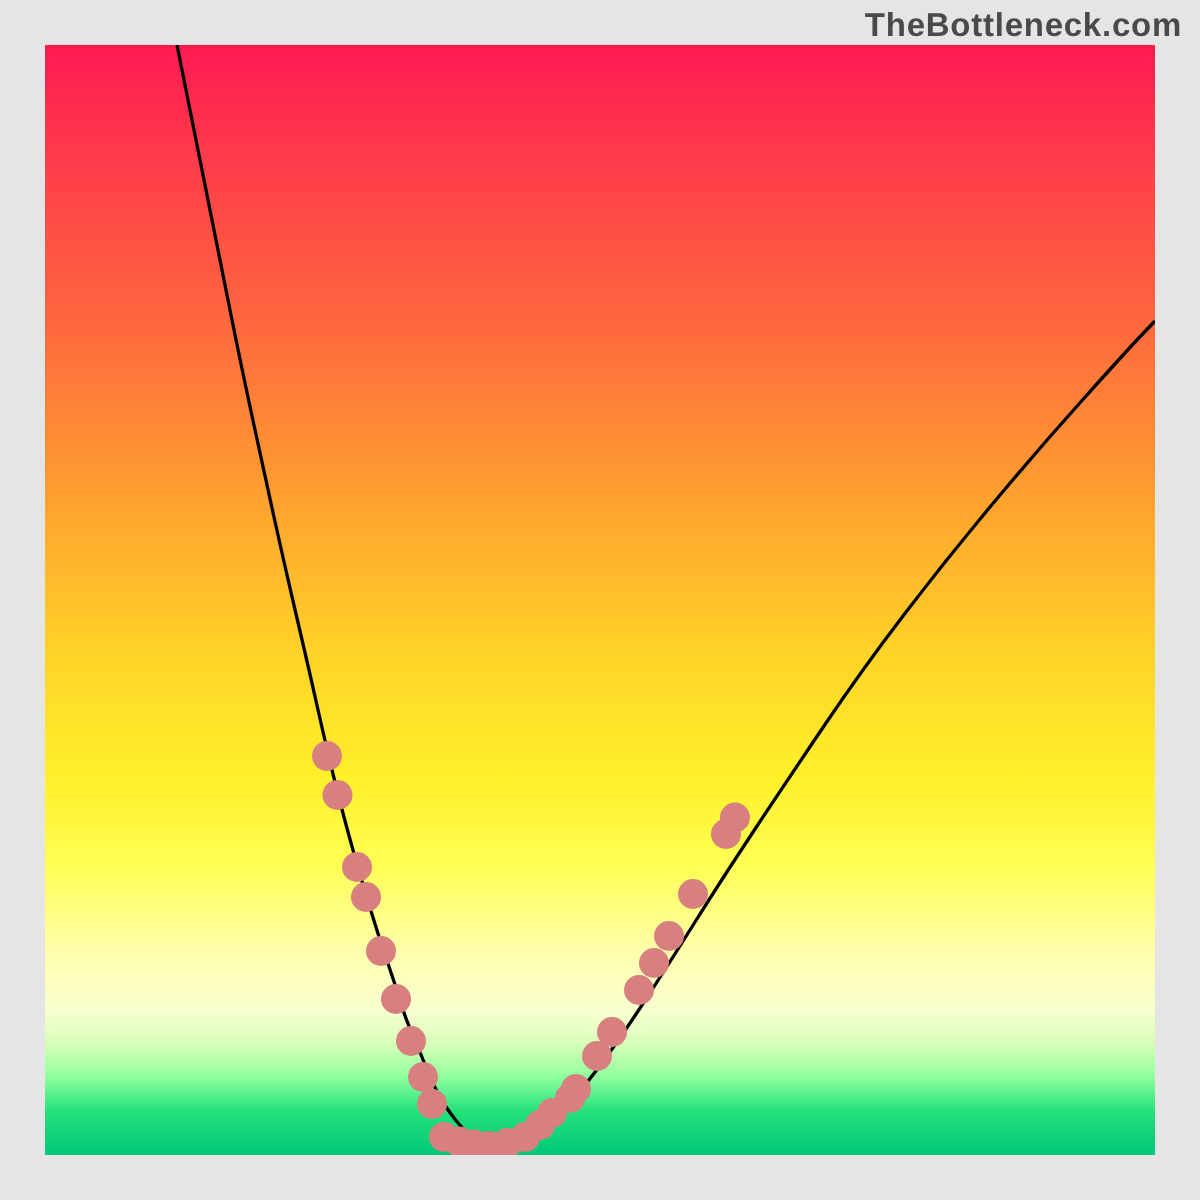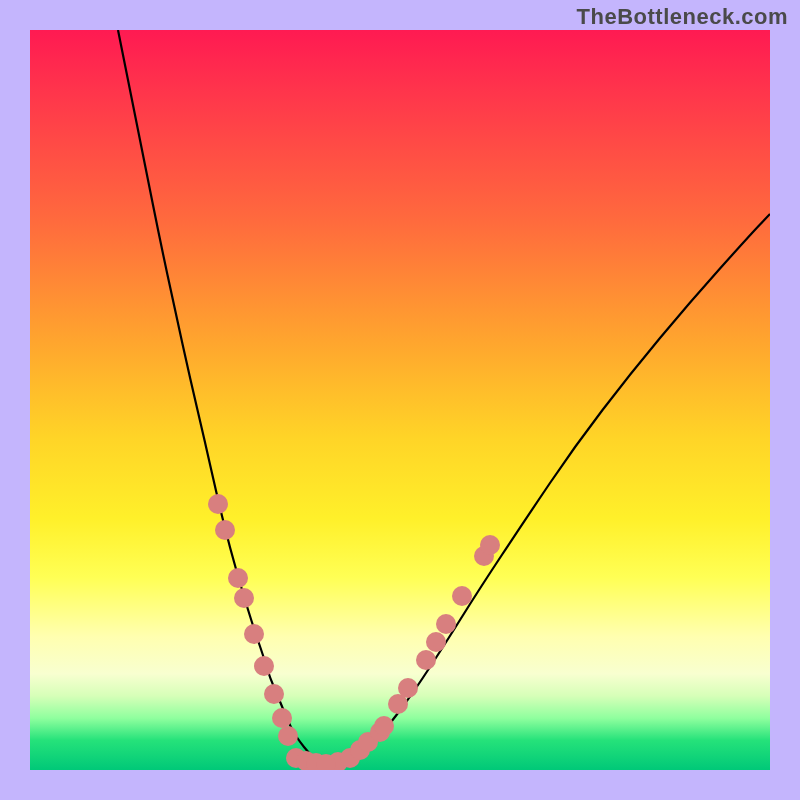--- a/index.html
+++ b/index.html
@@ -8,21 +8,21 @@
     width: 800px;
     height: 800px;
     background: #000;
     font-family: Arial, Helvetica, sans-serif;
     overflow: hidden;
   }
   .frame {
     position: relative;
     width: 800px;
     height: 800px;
-    background: #c4b5fd;
+    background: #e5e5e5;
   }
   .watermark {
     position: absolute;
     top: 4px;
     right: 12px;
     color: #4a4a4a;
     font-size: 22px;
     font-weight: 600;
     letter-spacing: 0.5px;
     z-index: 5;

